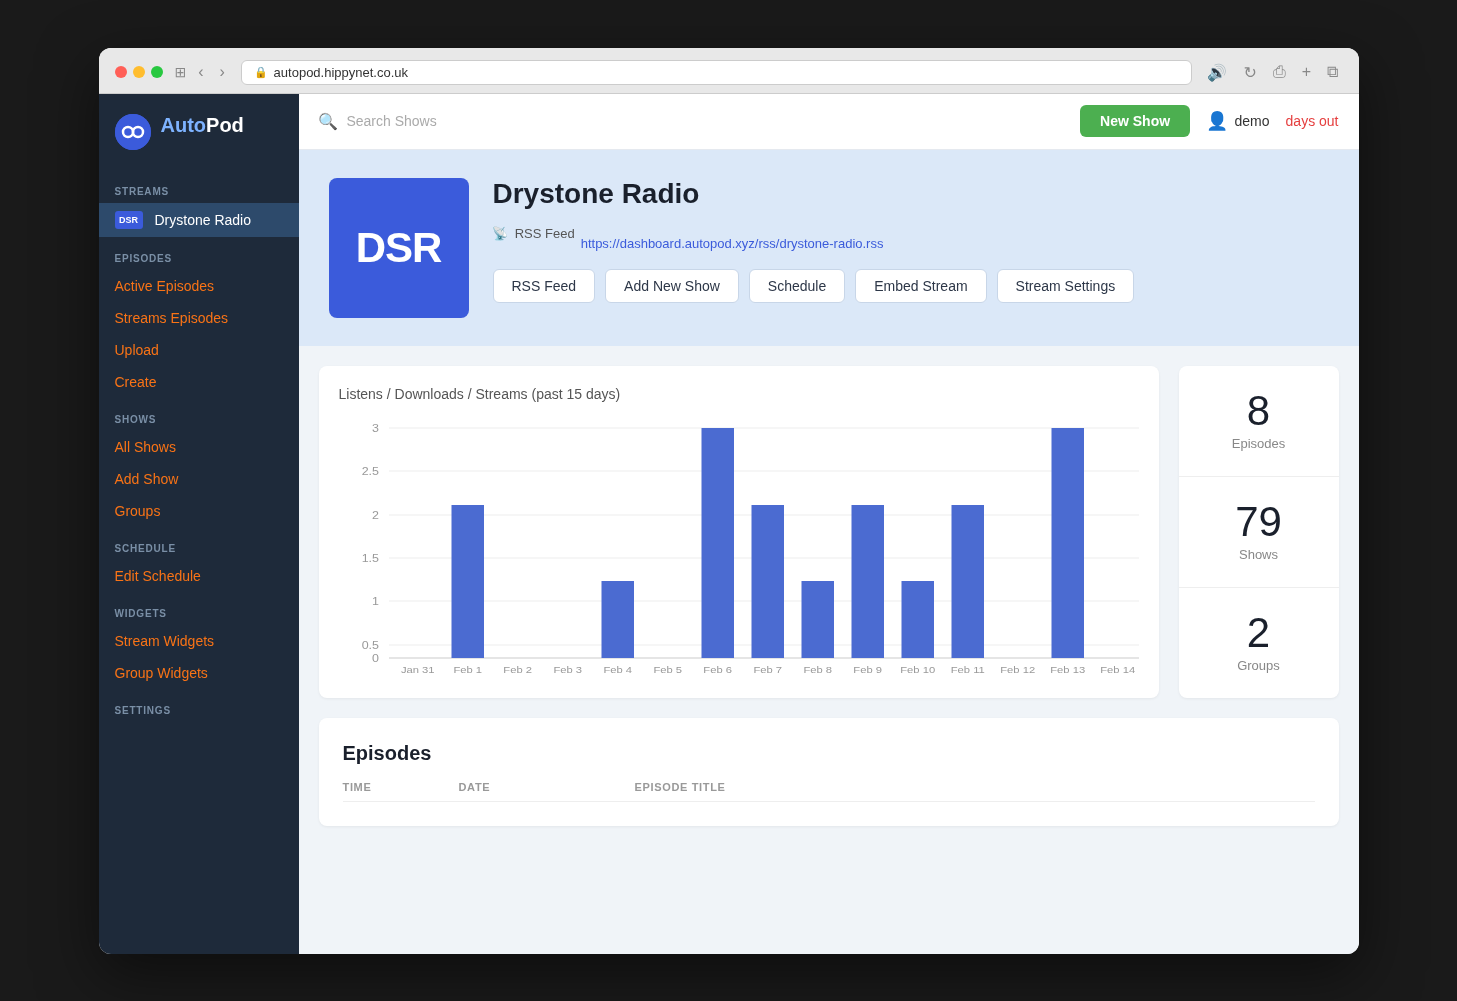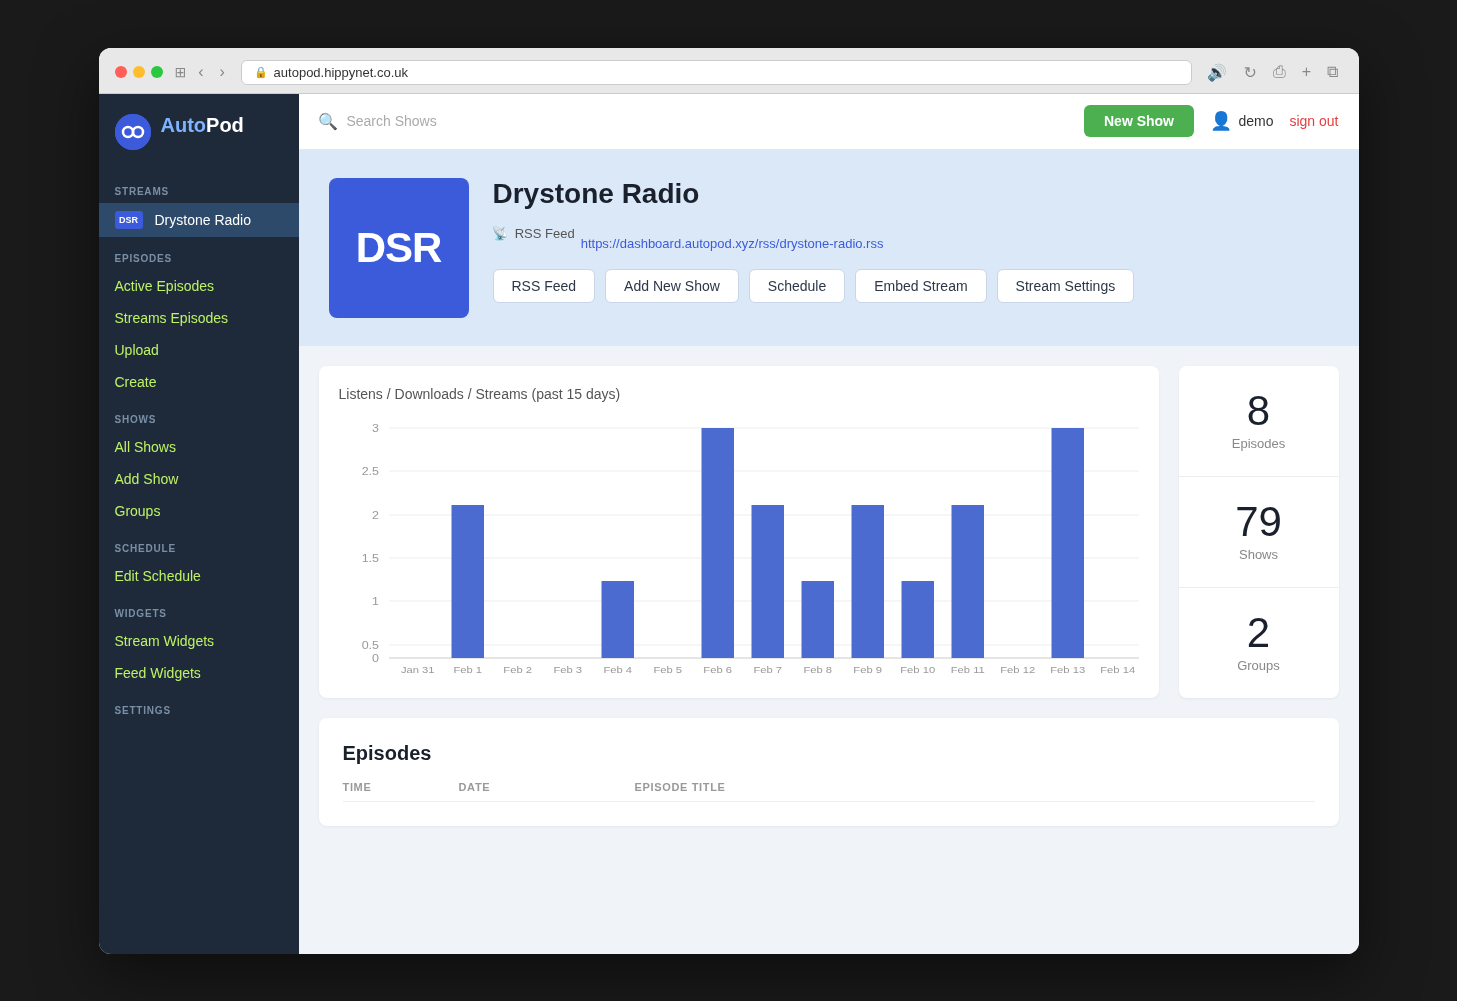--- a/index.html
+++ b/index.html
@@ -116,21 +116,21 @@
       font-size: 10px;
       font-weight: 600;
       color: #7a8fa6;
       letter-spacing: 0.08em;
       padding: 16px 16px 6px;
       text-transform: uppercase;
     }
     .sidebar-item {
       padding: 8px 16px;
       font-size: 14px;
-      color: #bef264;
+      color: #f97316;
       cursor: pointer;
       display: flex;
       align-items: center;
       gap: 8px;
     }
     .sidebar-item.active {
       background: #2d4a6b;
       color: #fff;
       font-weight: 500;
     }
@@ -420,39 +420,39 @@
       <div class="sidebar-section-label">SCHEDULE</div>
       <div class="sidebar-item">
         <span>Edit Schedule</span>
       </div>
 
       <div class="sidebar-section-label">WIDGETS</div>
       <div class="sidebar-item">
         <span>Stream Widgets</span>
       </div>
       <div class="sidebar-item">
-        <span>Feed Widgets</span>
+        <span>Group Widgets</span>
       </div>
 
       <div class="sidebar-section-label">SETTINGS</div>
     </div>
 
     <div class="main-content">
 
       <div class="top-header">
         <div class="search-bar">
           <span>🔍</span>
           <input class="search-input" type="text" placeholder="Search Shows" style="">
         </div>
         <button class="new-show-btn">New Show</button>
         <div class="header-user">
           <span class="user-icon">👤</span>
           <span>demo</span>
         </div>
-        <a class="signout-link">sign out</a>
+        <a class="signout-link">days out</a>
       </div>
 
       <div class="show-hero">
         <div class="show-logo">
           <span class="show-logo-text">DSR</span>
         </div>
         <div class="show-info">
           <div class="show-title">Drystone Radio</div>
           <div class="rss-link-row">
             <span>📡</span>

